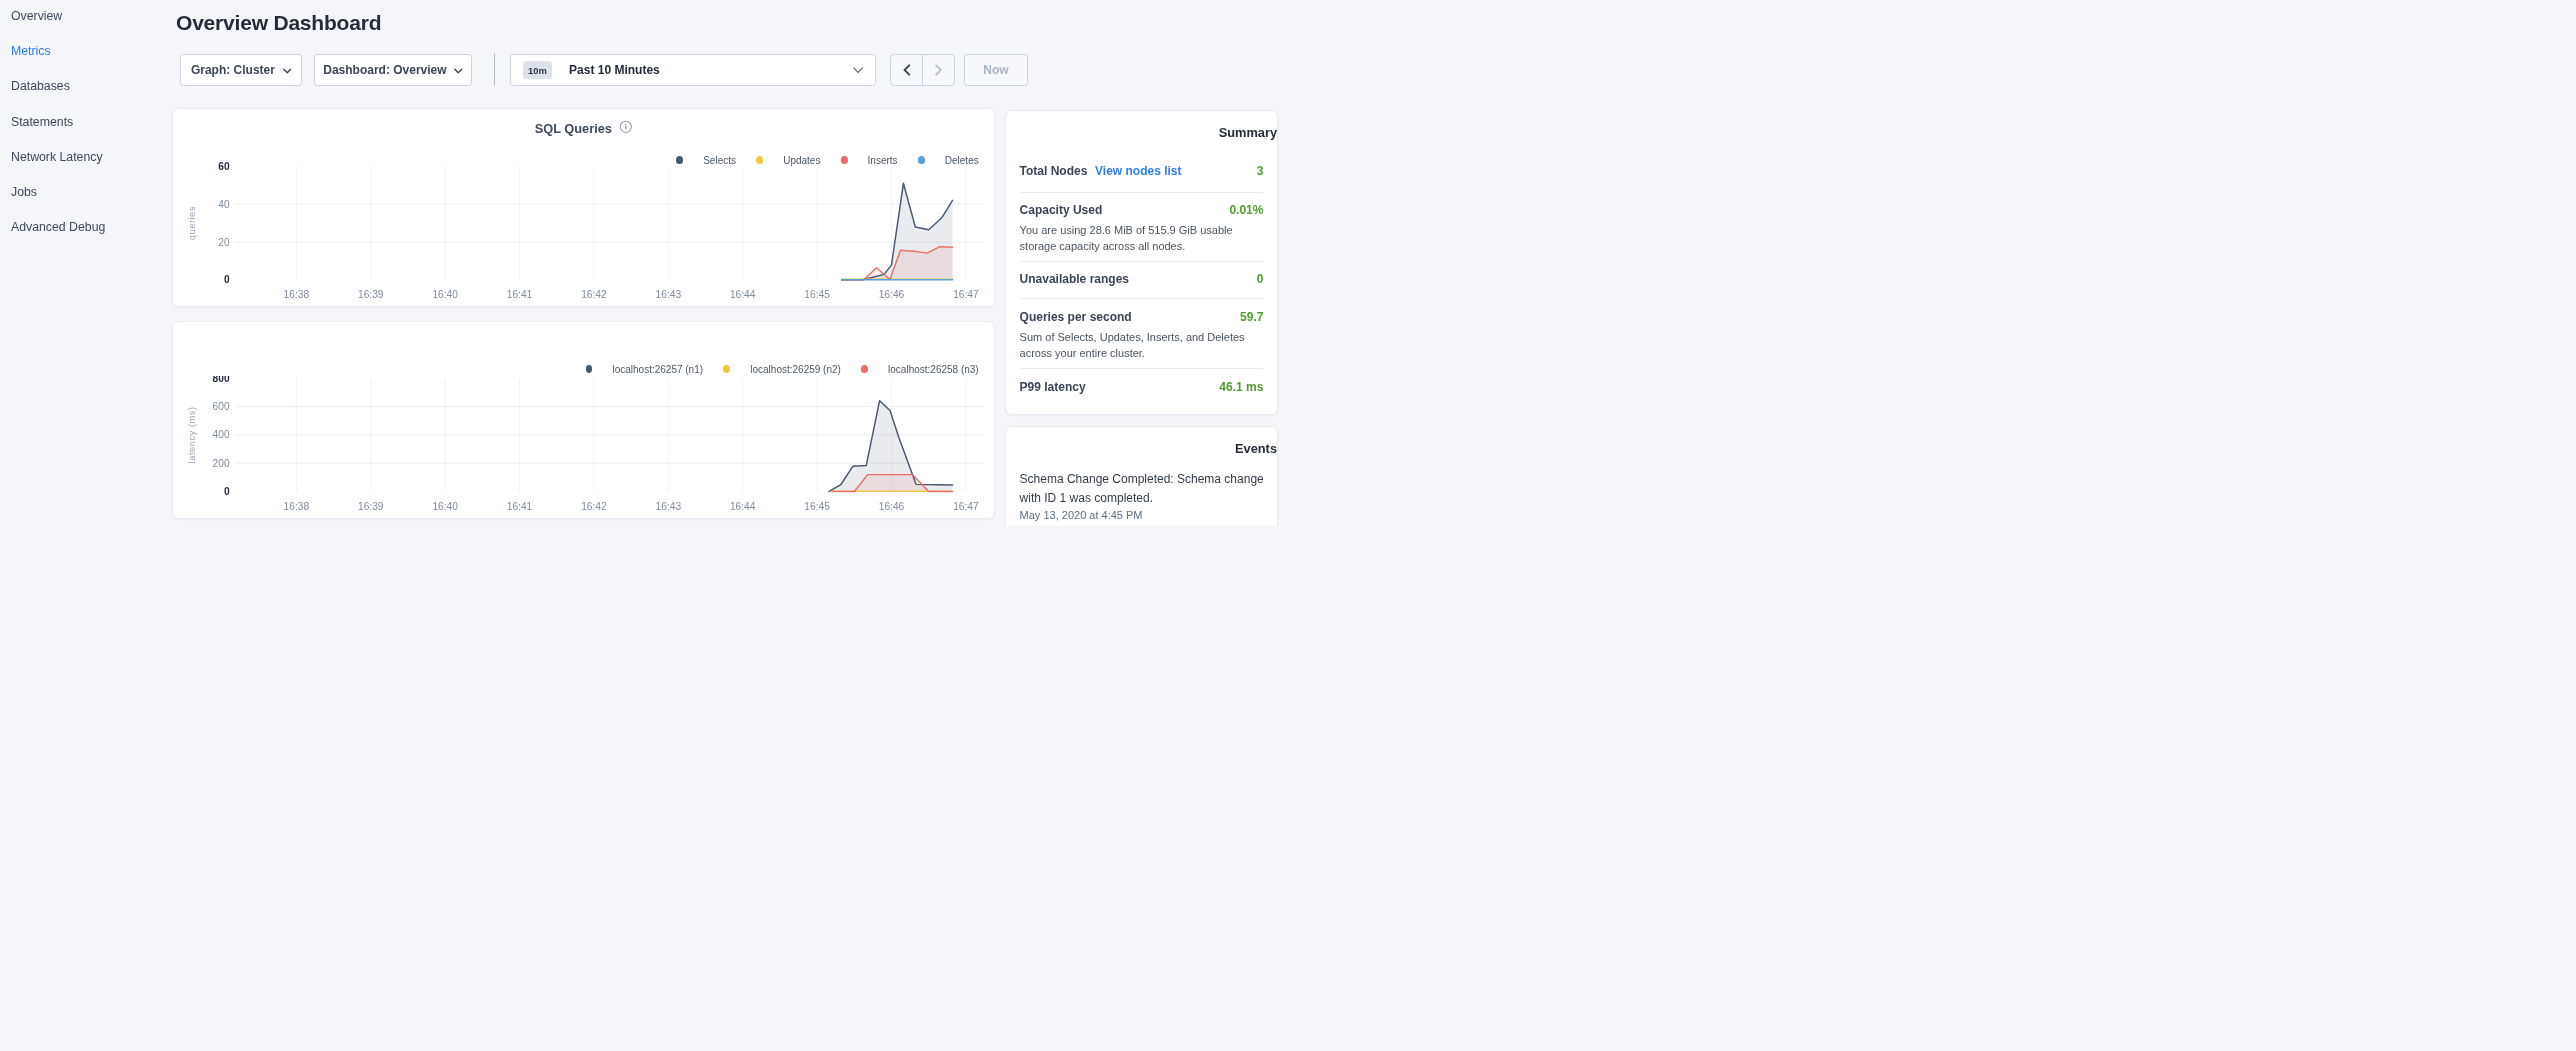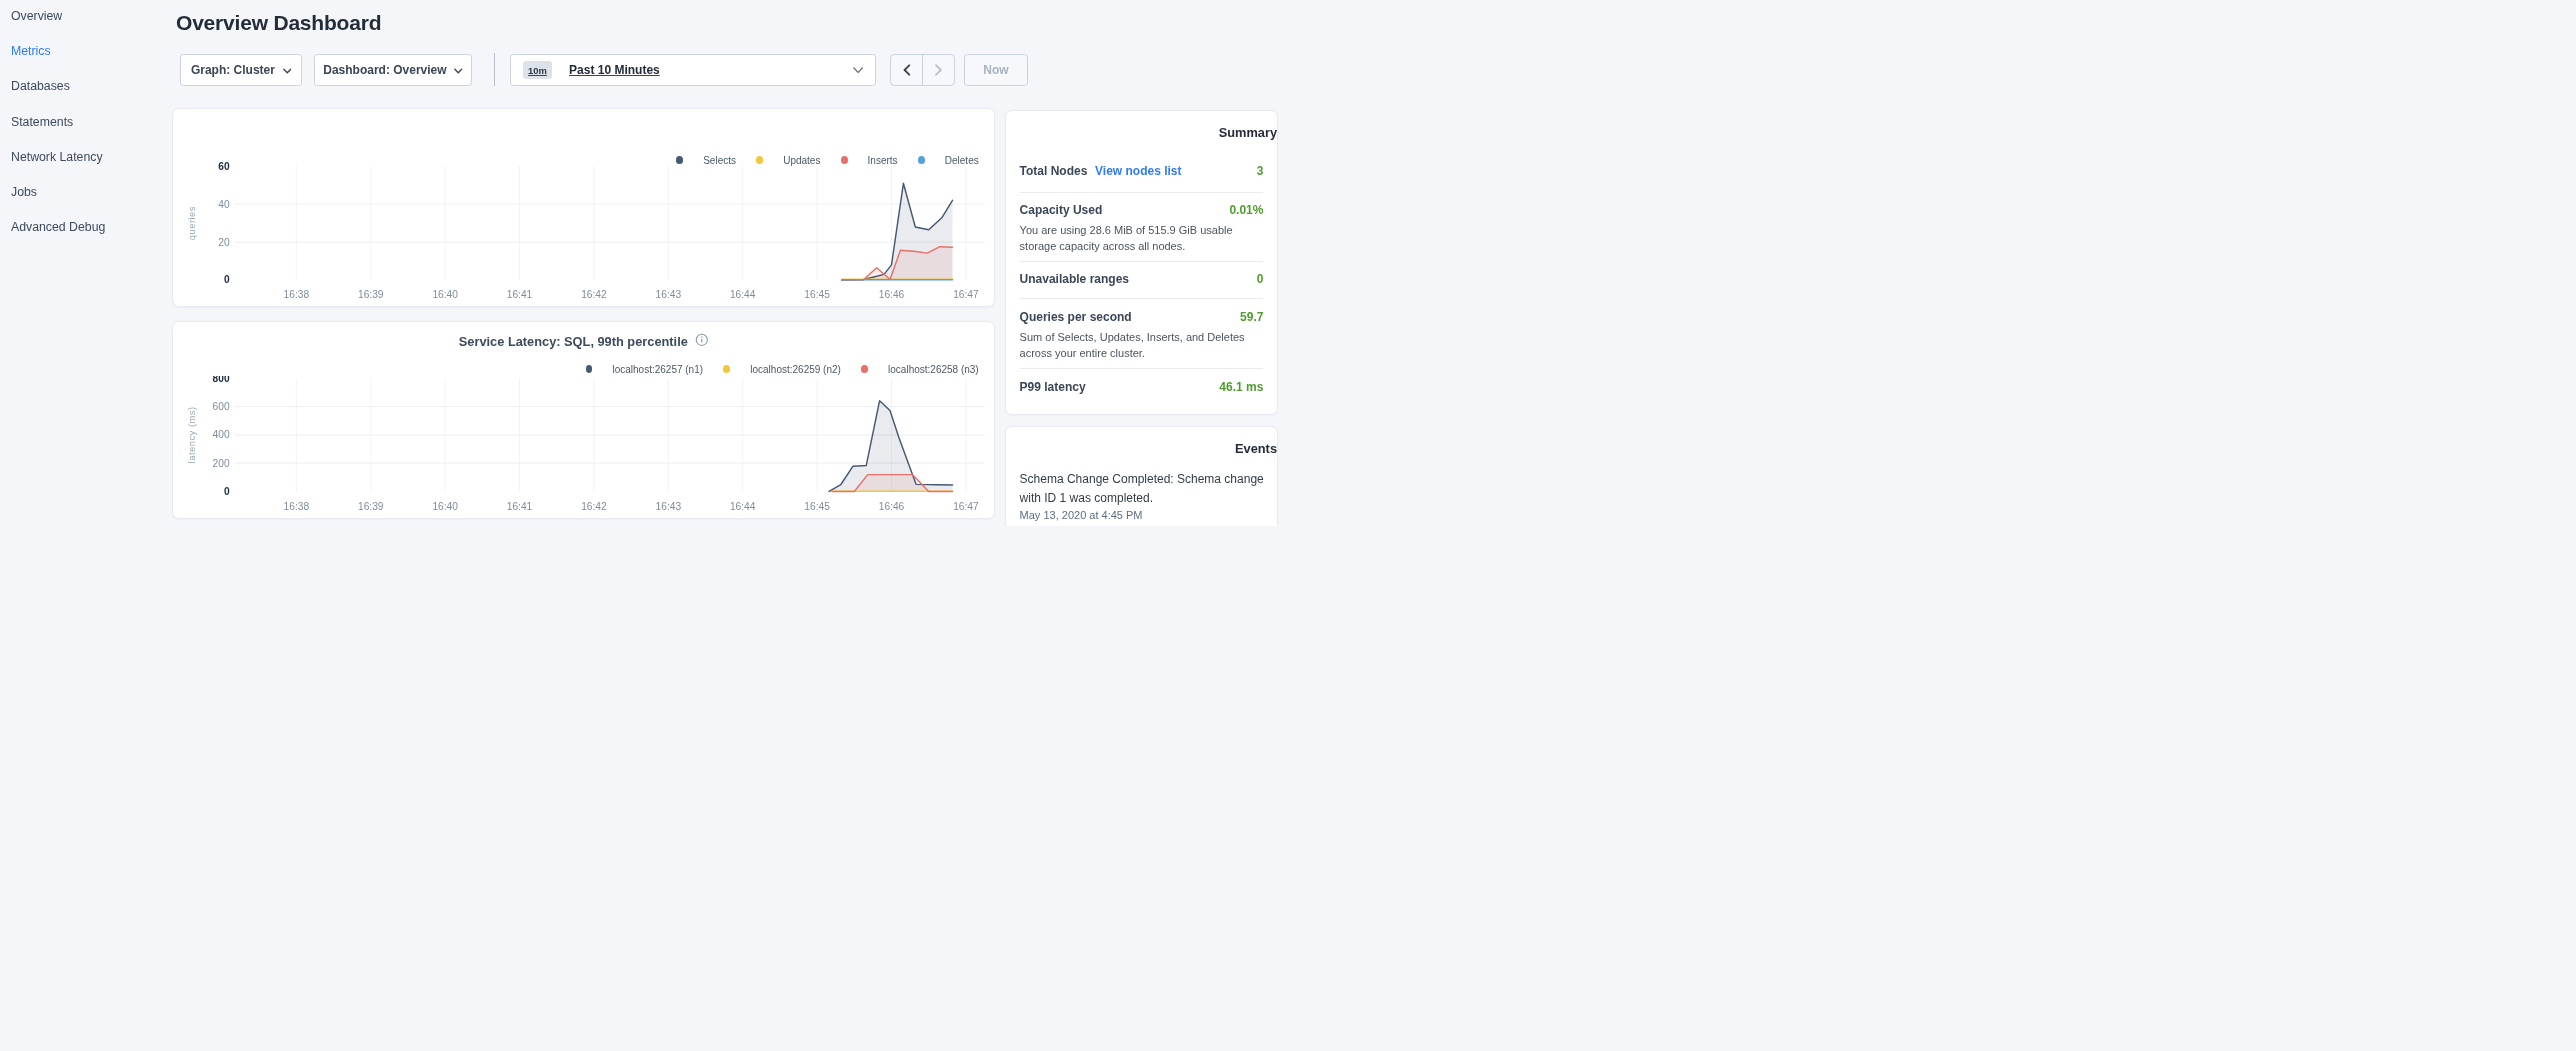--- a/index.html
+++ b/index.html
@@ -16,21 +16,21 @@
   .nav-item { font-size:12.3px; color:#3e4a5b; height:17px; line-height:17px; cursor:pointer; white-space:nowrap; }
   .nav-item.active { color:#2d7af0; font-weight:400; }
   
   .page-title { position:absolute; left:176px; top:11px; font-size:21px; font-weight:600; color:#242c39; letter-spacing:-0.2px; }
   .btn { position:absolute; top:54px; height:32px; background:#fff; border:0.9px solid #ccd3de; border-radius:3.4px;
          display:flex; align-items:center; justify-content:center; gap:7.7px; cursor:pointer;
          font-size:12px; font-weight:700; color:#3a4557; }
   .dd-graph { left:180px; width:122px; }
   .dd-dashboard { left:314px; width:158px; }
   .toolbar-divider { position:absolute; left:494px; top:53px; width:1.3px; height:33px; background:#b9c0cc; }
-  .timebox { left:510px; width:366px; justify-content:flex-start; padding:12px 12px;text-decoration:underline; }
+  .timebox { left:510px; width:366px; justify-content:flex-start; padding:12px 12px; }
   .time-badge { background:#dde2ea; color:#2c3644; font-size:9.4px; font-weight:700; border-radius:3.4px;
                 padding:3.4px 5.1px; margin-right:9.4px; }
   .time-label { font-size:12px; font-weight:700; color:#232b38; flex:1; text-align:left; }
   .arrow-group { position:absolute; left:890px; top:54px; width:65px; height:32px; background:#f6f8fb;
                  border:0.9px solid #c9d2de; border-radius:4.3px; display:flex; }
   .arrow-btn { flex:1; display:flex; align-items:center; justify-content:center; cursor:pointer; }
   .arrow-btn + .arrow-btn { border-left:0.9px solid #c9d2de; }
   .now-btn { left:964px; width:64px; background:#f6f8fb; border-color:#c9d2de; color:#a9b3c1; cursor:default; }
   
   .card { position:absolute; background:#fff; border:0.9px solid #e8eaf0; border-radius:6.8px;
@@ -120,20 +120,30 @@
   <div class="arrow-btn">
     <svg width="9.4" height="12" viewBox="0 0 11 14">
         <path d="M2.5 1.5 L8 7 L2.5 12.5" stroke="#b9c1cd" stroke-width="2.2" fill="none" stroke-linecap="round" stroke-linejoin="round"></path>
       </svg>
   </div>
 </div>
 
 <div class="btn now-btn">Now</div>
 
 <section class="card chart-card1">
+  <div class="chart-title">
+    <span>SQL Queries</span>
+    <span>
+      <svg width="13.6" height="13.6" viewBox="0 0 16 16">
+          <circle cx="8" cy="8" r="6.6" stroke="#8494a7" stroke-width="1.2" fill="none"></circle>
+          <circle cx="8" cy="4.9" r="0.9" fill="#8494a7"></circle>
+          <rect x="7.35" y="6.7" width="1.3" height="4.4" rx="0.6" fill="#8494a7"></rect>
+        </svg>
+    </span>
+  </div>
   <div class="legend" id="chart1-legend">
       <div class="legend-item">
         <span class="legend-dot" style="background: rgb(71, 88, 114);"></span>
         <span>Selects</span>
       </div>
       <div class="legend-item">
         <span class="legend-dot" style="background: rgb(243, 198, 63);"></span>
         <span>Updates</span>
       </div>
       <div class="legend-item">
@@ -176,30 +186,20 @@
       <polygon points="775.875,143.5 801.25,142.83 812.625,140.15 825.75,136.8 834.5,125.63333333333333 848.5,29.599999999999994 862.5,80.96666666666667 878.25,84.31666666666666 894,69.8 906.25,49.7 906.25,143.5 775.875,143.5" fill="rgba(71,88,114,0.12)" stroke="none"></polygon>
       <polygon points="775.875,143.5 801.25,143.5 817,128.98333333333332 832.75,142.83 844.9999999999999,108.43666666666667 860.7500000000001,109.55333333333334 876.5,111.78666666666666 891.375,104.19333333333333 906.25,104.86333333333333 906.25,143.5 775.875,143.5" fill="rgba(233,112,106,0.12)" stroke="none"></polygon>
       <polyline points="775.875,143.5 801.25,142.83 812.625,140.15 825.75,136.8 834.5,125.63333333333333 848.5,29.599999999999994 862.5,80.96666666666667 878.25,84.31666666666666 894,69.8 906.25,49.7" fill="none" stroke="#475872" stroke-width="1.7" stroke-linejoin="round" stroke-linecap="round"></polyline>
       <polyline points="775.875,142.38333333333333 906.25,142.38333333333333" fill="none" stroke="#f3c63f" stroke-width="1.7" stroke-linejoin="round" stroke-linecap="round"></polyline>
       <polyline points="775.875,143.5 801.25,143.5 817,128.98333333333332 832.75,142.83 844.9999999999999,108.43666666666667 860.7500000000001,109.55333333333334 876.5,111.78666666666666 891.375,104.19333333333333 906.25,104.86333333333333" fill="none" stroke="#e9706a" stroke-width="1.7" stroke-linejoin="round" stroke-linecap="round"></polyline>
       <polyline points="775.875,143.05333333333334 906.25,143.05333333333334" fill="none" stroke="#57a1d9" stroke-width="1.7" stroke-linejoin="round" stroke-linecap="round"></polyline>
     </svg>
 </section>
 
 <section class="card chart-card2">
-  <div class="chart-title">
-    <span>Service Latency: SQL, 99th percentile</span>
-    <span>
-      <svg width="13.6" height="13.6" viewBox="0 0 16 16">
-          <circle cx="8" cy="8" r="6.6" stroke="#8494a7" stroke-width="1.2" fill="none"></circle>
-          <circle cx="8" cy="4.9" r="0.9" fill="#8494a7"></circle>
-          <rect x="7.35" y="6.7" width="1.3" height="4.4" rx="0.6" fill="#8494a7"></rect>
-        </svg>
-    </span>
-  </div>
   <div class="legend" id="chart2-legend">
       <div class="legend-item">
         <span class="legend-dot" style="background: rgb(71, 88, 114);"></span>
         <span>localhost:26257 (n1)</span>
       </div>
       <div class="legend-item">
         <span class="legend-dot" style="background: rgb(243, 198, 63);"></span>
         <span>localhost:26259 (n2)</span>
       </div>
       <div class="legend-item">

